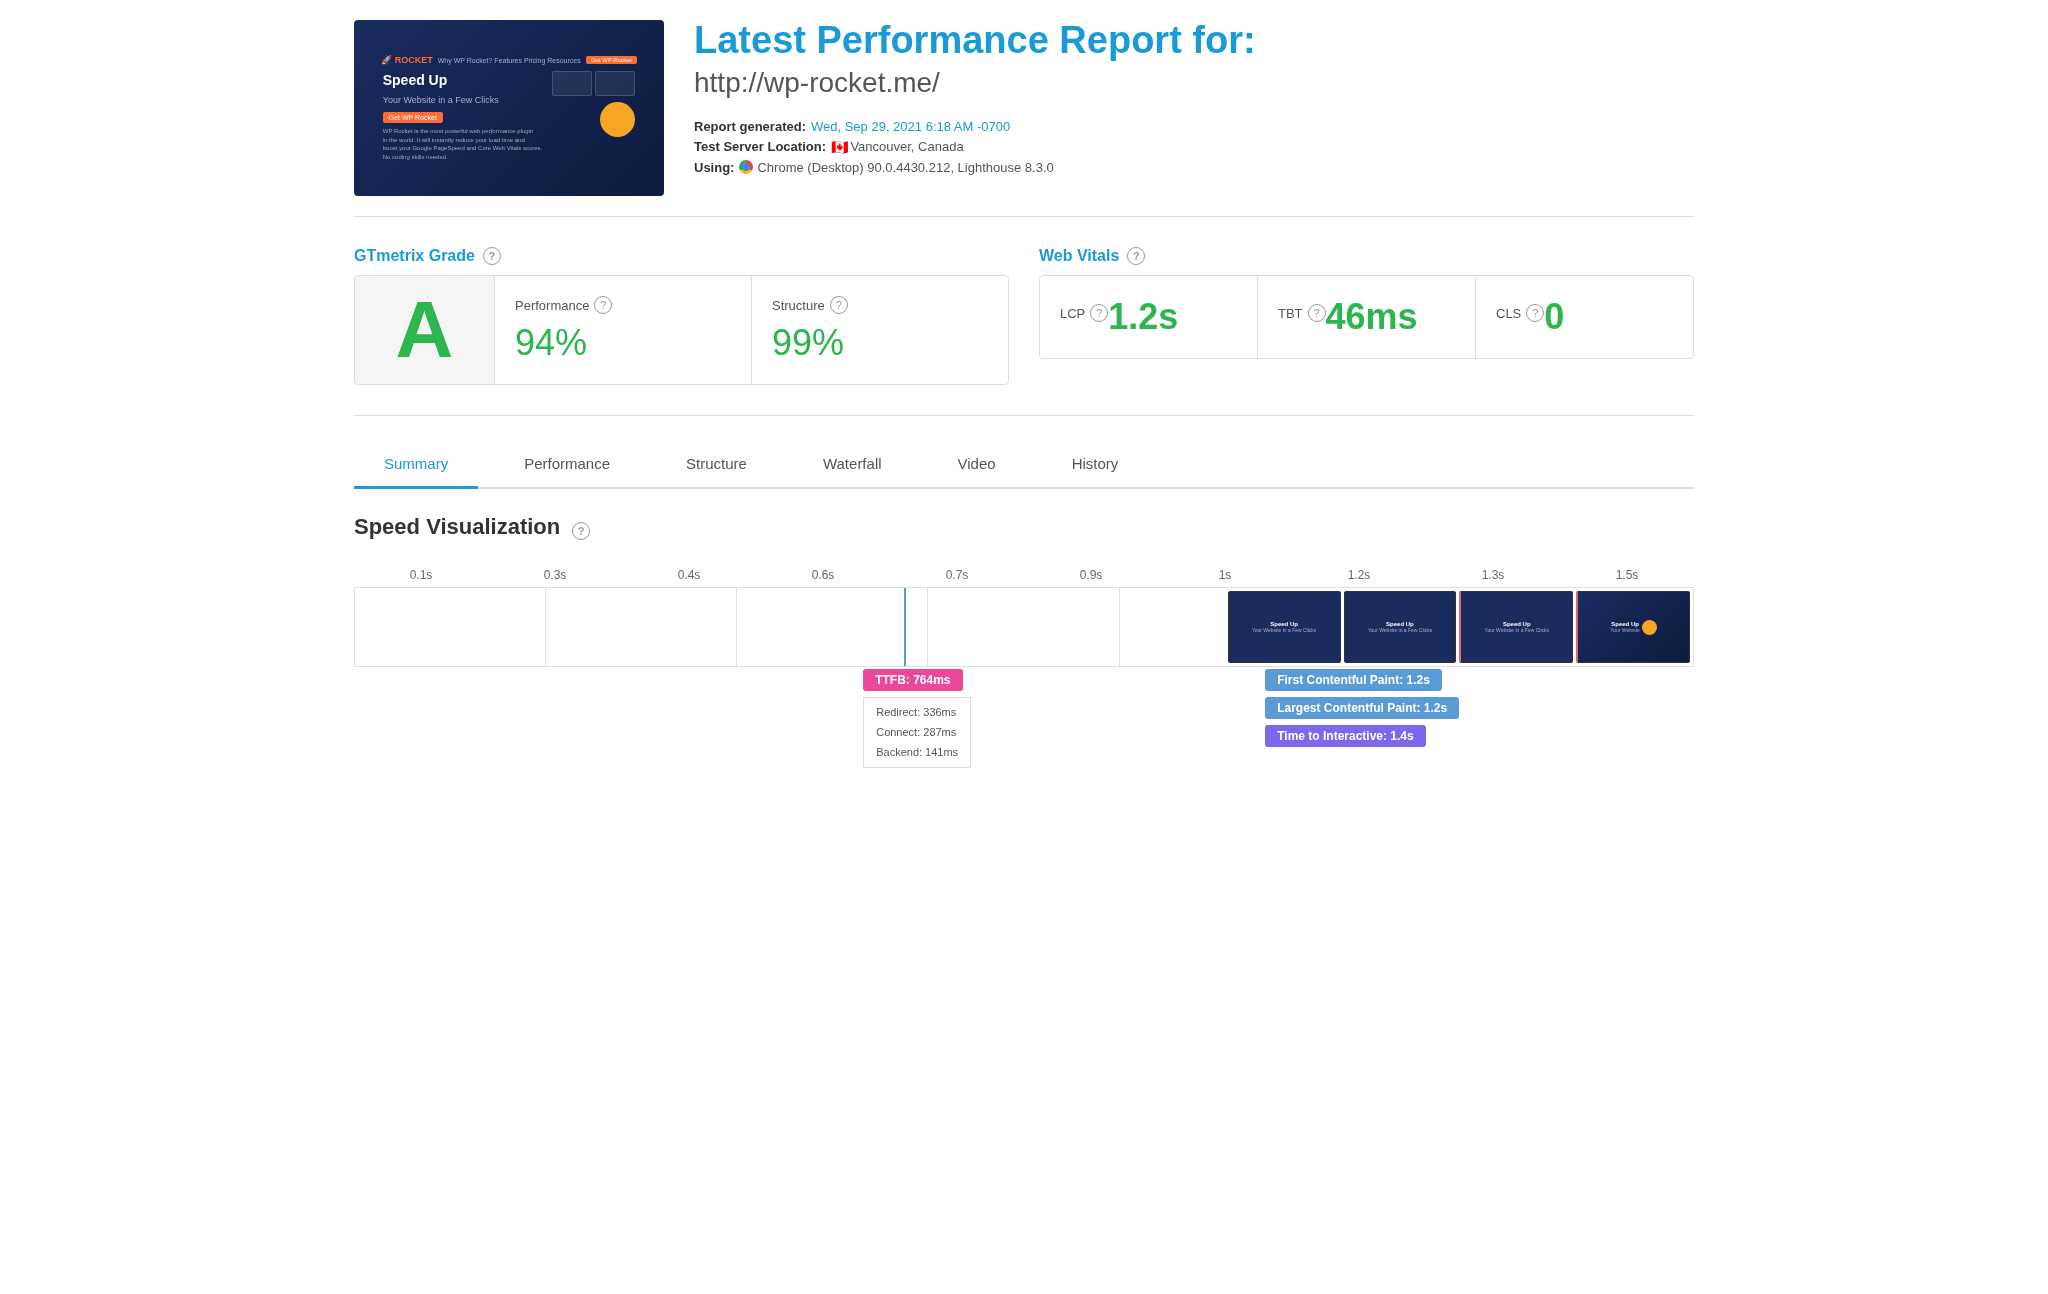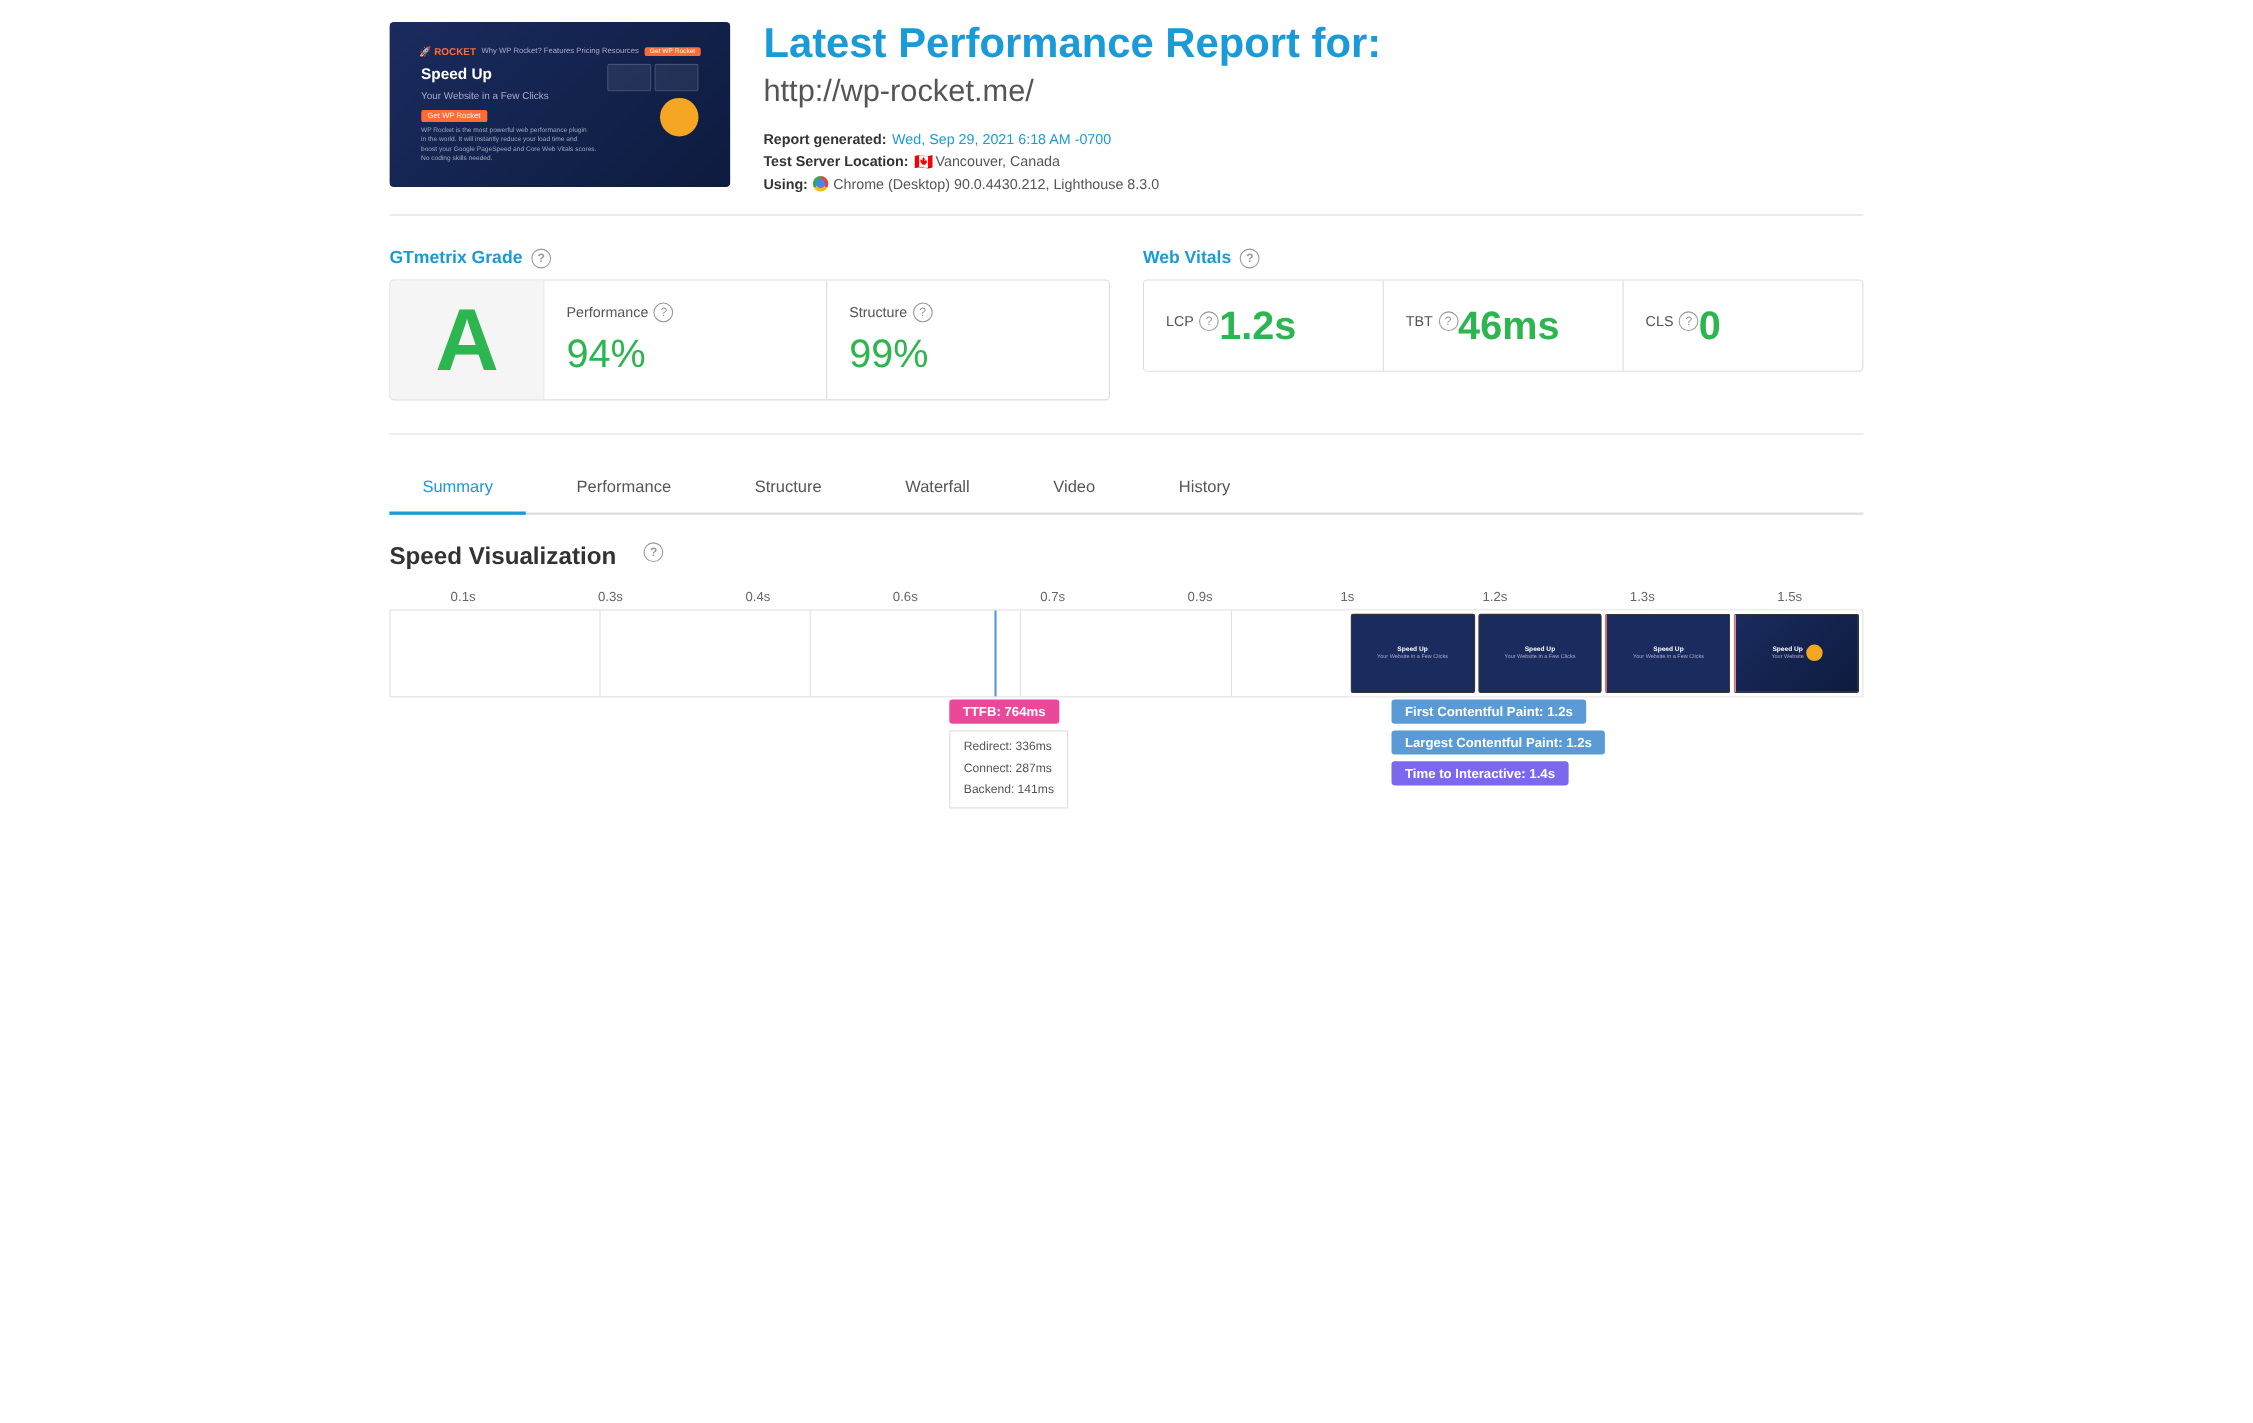--- a/index.html
+++ b/index.html
@@ -2,21 +2,21 @@
 <html><head>
   <meta charset="utf-8">
   <style>
     * { box-sizing: border-box; margin: 0; padding: 0; }
     body { font-family: Arial, sans-serif; background: #fff; color: #333; font-size: 14px; }
     
     .container { max-width: 1400px; margin: 0 auto; padding: 20px 30px; }
     
     
     .header-section { display: flex; align-items: flex-start; gap: 30px; margin-bottom: 30px; border-bottom: 1px solid #ddd; padding-bottom: 20px; }
-    .site-preview { width: 310px; min-width: 310px; height: 150px; background: #3b82f6; border-radius: 4px; overflow: hidden; display: flex; align-items: center; justify-content: center; }
+    .site-preview { width: 310px; min-width: 310px; height: 176px; background: #3b82f6; border-radius: 4px; overflow: hidden; display: flex; align-items: center; justify-content: center; }
     .site-preview-inner { width: 100%; height: 100%; background: linear-gradient(135deg, #1a2b5e 0%, #0d1b3e 100%); display: flex; flex-direction: column; align-items: center; justify-content: center; padding: 15px; }
     
     .report-info { flex: 1; }
     .report-title { font-size: 38px; font-weight: bold; color: #1a9ad7; line-height: 1.1; margin-bottom: 5px; }
     .report-url { font-size: 28px; color: #555; margin-bottom: 20px; }
     .report-meta { display: flex; flex-direction: column; gap: 5px; font-size: 13px; color: #555; }
     .report-meta-row { display: flex; gap: 5px; }
     .meta-label { font-weight: bold; color: #333; }
     
     
@@ -39,21 +39,21 @@
     .vital-value { font-size: 36px; font-weight: bold; color: #2db550; }
     
     
     .tabs-section { margin-bottom: 25px; border-bottom: 2px solid #ddd; }
     .tabs-list { display: flex; gap: 16px; }
     .tab-item { padding: 14px 30px; font-size: 15px; color: #555; cursor: pointer; border-bottom: 3px solid transparent; margin-bottom: -2px; }
     .tab-item.active { color: #1a9ad7; border-bottom: 3px solid #1a9ad7; font-weight: normal; }
     
     
     .speed-viz-section { margin-bottom: 20px; }
-    .section-title { font-size: 22px; font-weight: bold; color: #333; margin-bottom: 16px; display: flex; align-items: flex-start; gap: 25px; }
+    .section-title { font-size: 22px; font-weight: bold; color: #333; margin-bottom: 28px; display: flex; align-items: flex-end; gap: 12px; }
     
     .timeline-container { position: relative; width: 100%; }
     .timeline-labels { display: flex; margin-bottom: 5px; }
     .timeline-label { font-size: 12px; color: #666; text-align: center; flex: 1; }
     
     .timeline-bar-container { position: relative; height: 80px; border: 1px solid #e0e0e0; background: #fff; display: flex; }
     .timeline-segment { height: 100%; border-right: 1px solid #e0e0e0; flex: 1; }
     
     .divider { border: none; border-top: 1px solid #e0e0e0; margin: 25px 0; }
   </style>

